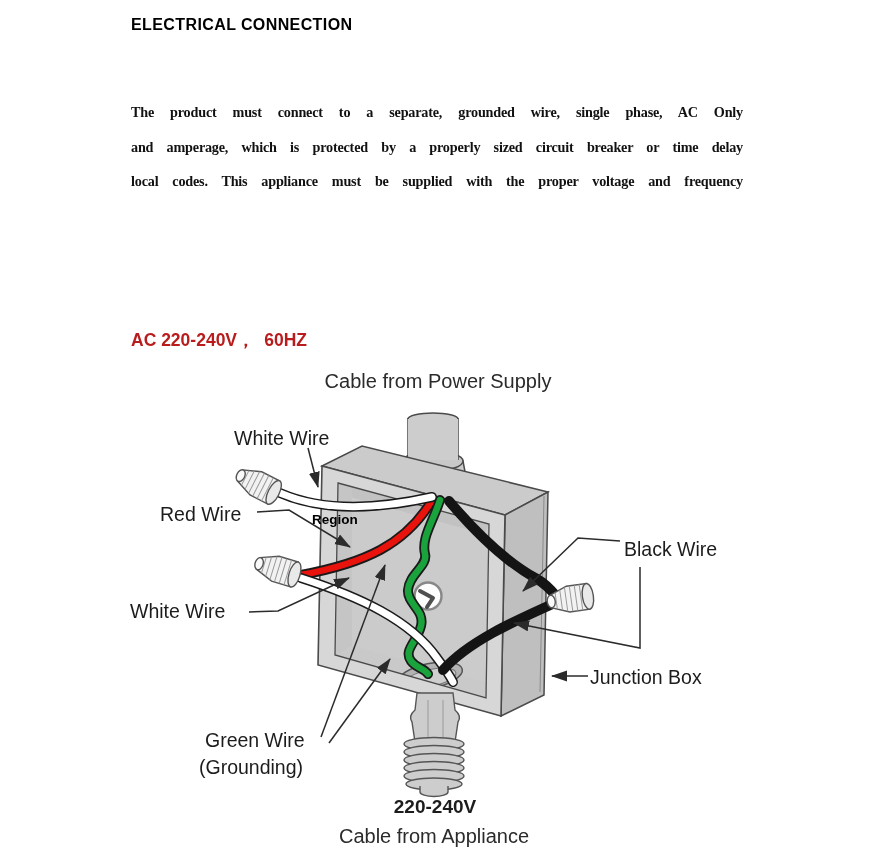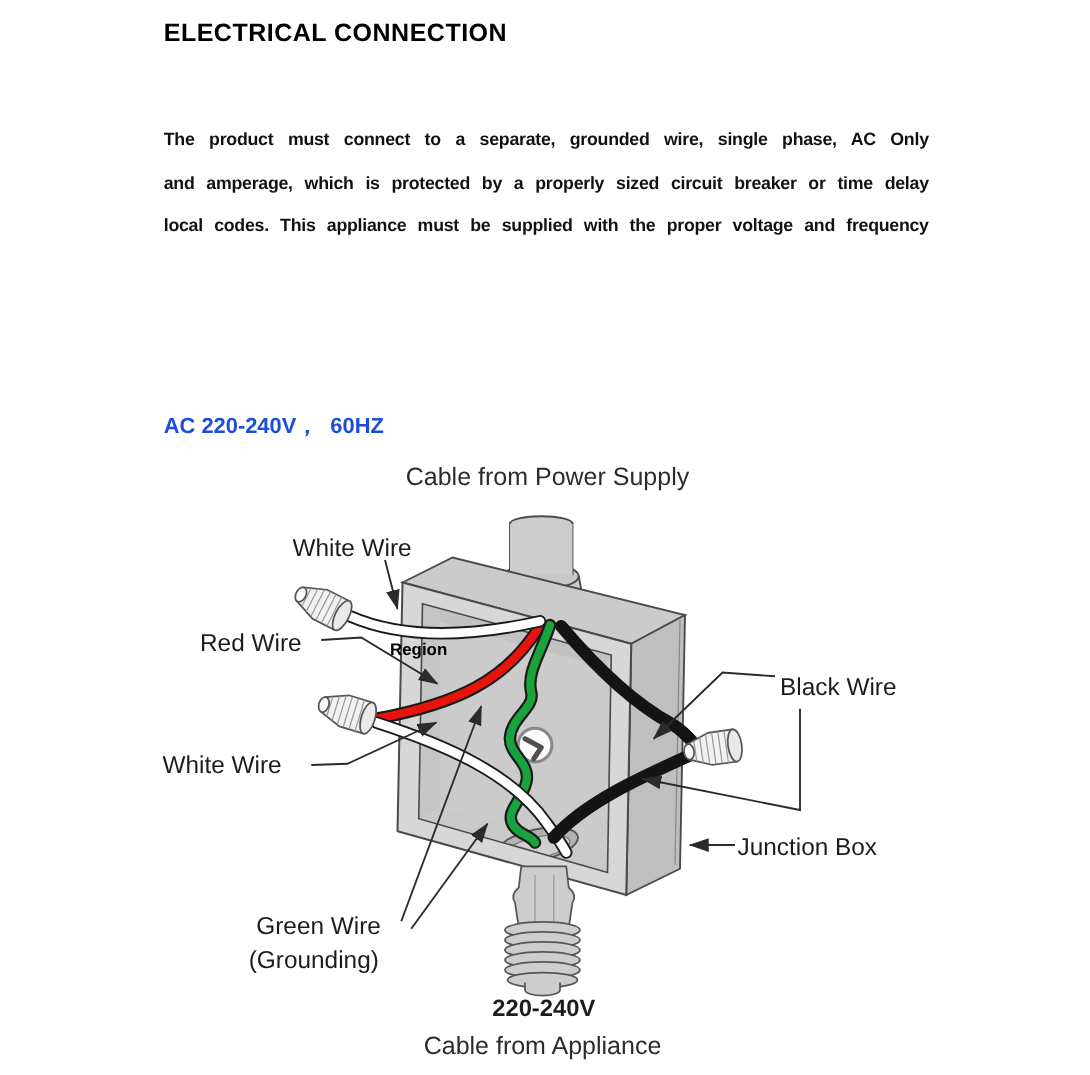--- a/index.html
+++ b/index.html
@@ -2,32 +2,33 @@
 <html><head>
 <meta charset="utf-8">
 <style>
   html,body{margin:0;padding:0;}
   body{
     width:872px;height:860px;background:#ffffff;position:relative;
     font-family:"Liberation Sans", sans-serif;color:#000;overflow:hidden;
   }
   .page-title{
     position:absolute;left:131px;top:16px;
-    font-size:20px;font-weight:bold;letter-spacing:.4px;color:#000;
+    font-size:16px;font-weight:bold;letter-spacing:.4px;color:#000;
   }
   .para{
     position:absolute;left:131px;top:95px;width:612px;
     font-size:14.2px;font-weight:bold;line-height:34.6px;letter-spacing:-0.2px;
     color:#111;
+    font-family:Liberation Serif, serif;
   }
   .para .pline{text-align:justify;text-align-last:justify;white-space:nowrap;}
   .para .pline.last{text-align-last:left;}
   .spec-heading{
     position:absolute;left:131px;top:328px;
-    font-size:17.5px;font-weight:bold;white-space:pre;color:#1d4ed8;text-align:right;
+    font-size:17.5px;font-weight:bold;white-space:pre;color:#b91c1c;text-align:right;
   }
   .diagram-svg{position:absolute;left:0;top:360px;}
   .dlabel{font-size:19.5px;fill:#1c1c1c;}
   .dcaption{font-size:20px;fill:#2b2b2b;}
   .leader{stroke:#2b2b2b;stroke-width:1.5;fill:none;}
 </style>
 </head>
 <body>
 
 <div class="page-title">ELECTRICAL CONNECTION</div>

